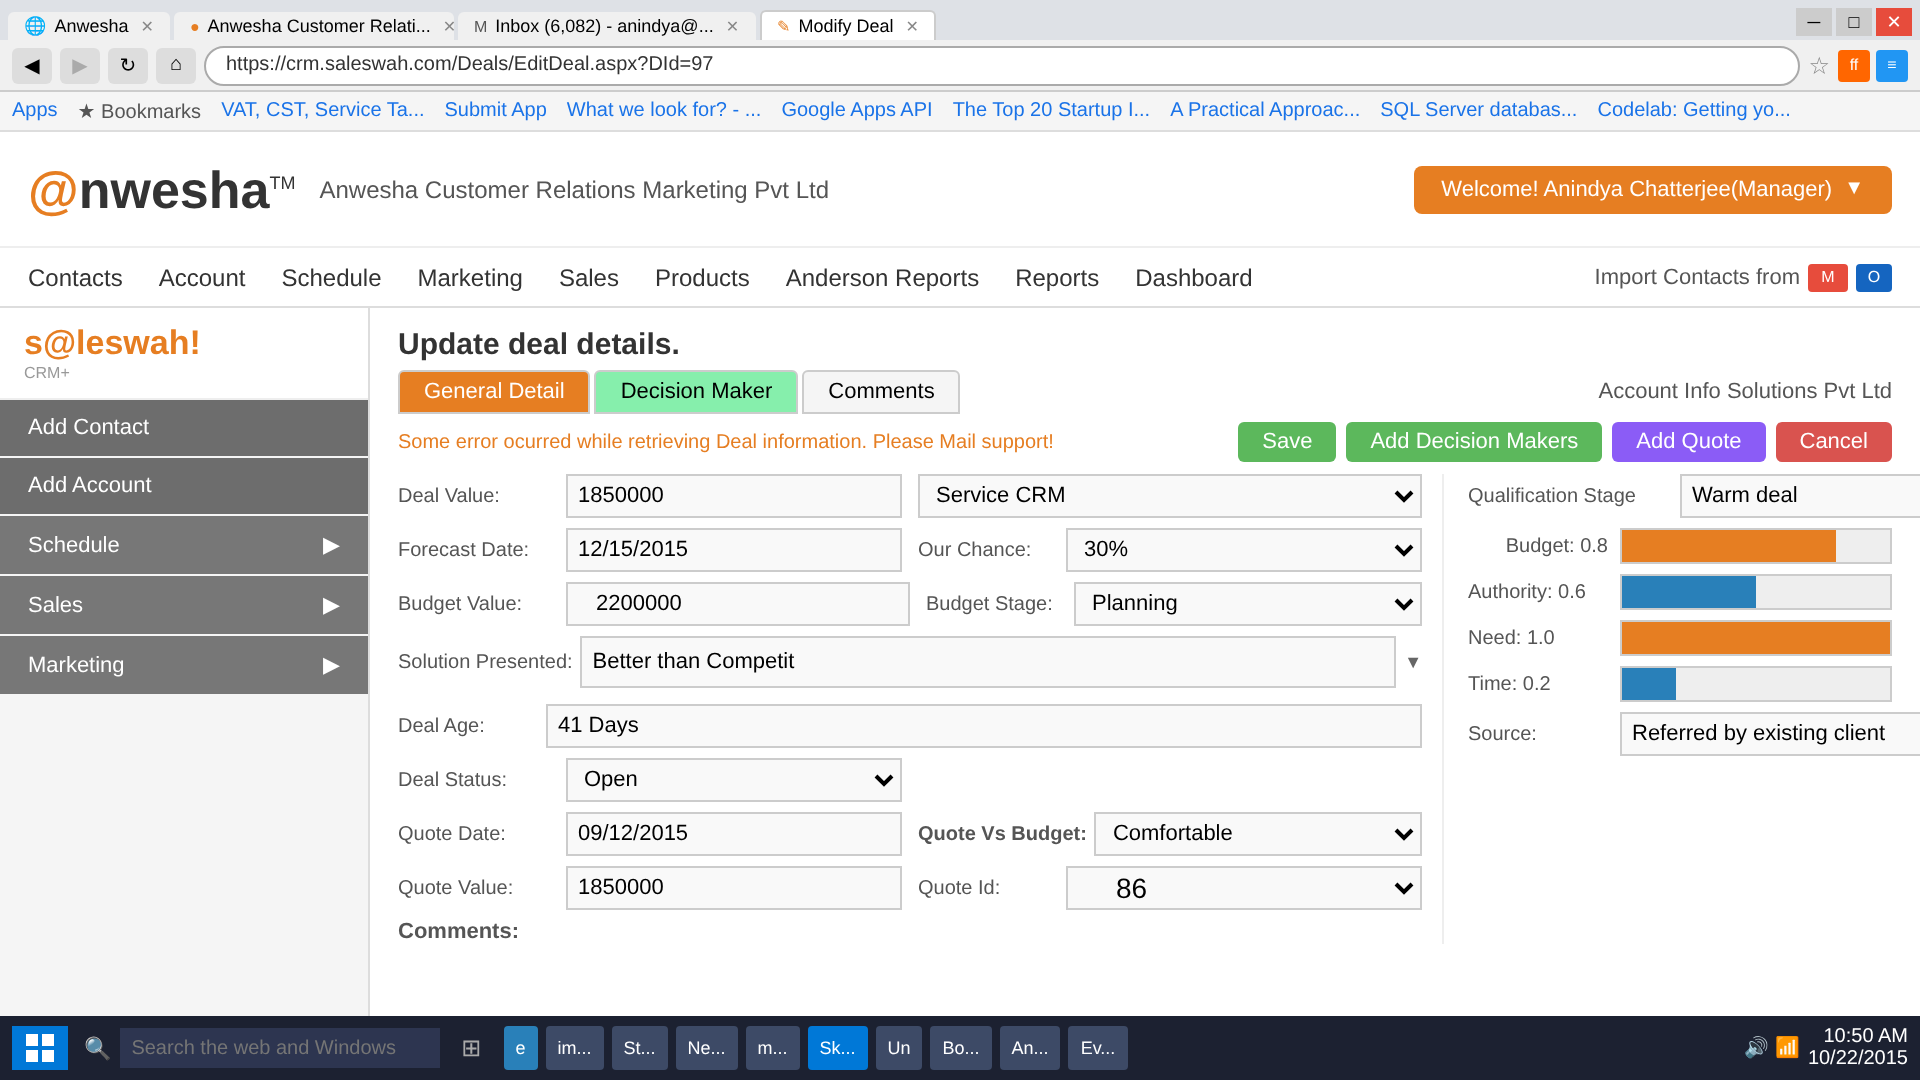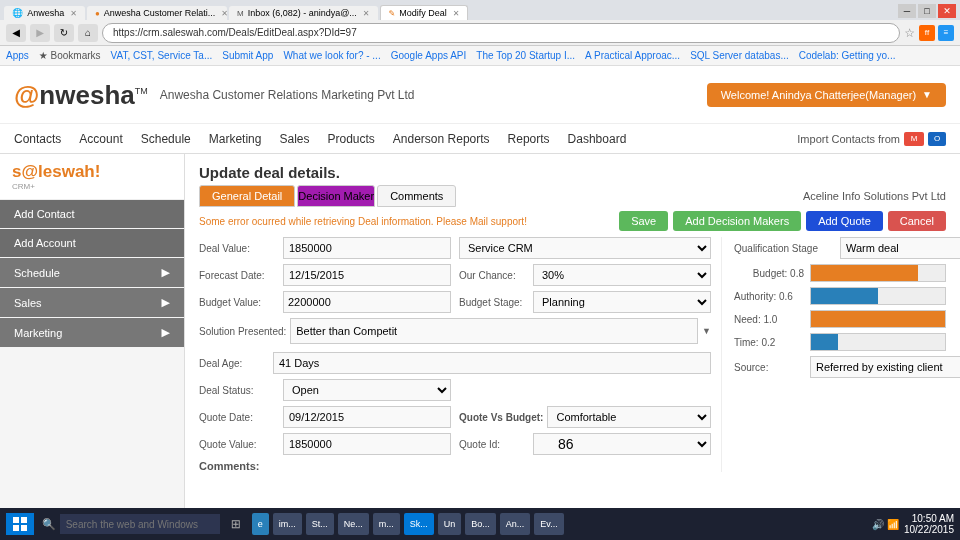--- a/index.html
+++ b/index.html
@@ -118,32 +118,32 @@
       <span>▶</span>
     </div>
   </div>
 
   <div style="flex:1; padding:10px 14px; background:#fff; overflow:hidden;">
     <div style="font-size:15px; font-weight:bold; color:#333; margin-bottom:4px;">Update deal details.</div>
 
     <div style="display:flex; align-items:center; justify-content:space-between; margin-bottom:4px;">
       <div style="display:flex; gap:2px;">
         <button style="padding:4px 12px; border:1px solid #ccc; background:#e67e22; color:#fff; cursor:pointer; font-size:11px; border-radius:3px 3px 0 0;">General Detail</button>
-        <button style="padding:4px 0; border:1px solid #ccc; background:#a21caf; cursor:pointer; font-size:11px; border-radius:3px 3px 0 0;">Decision Maker</button>
+        <button style="padding:4px 12px; border:1px solid #ccc; background:#86efac; cursor:pointer; font-size:11px; border-radius:3px 3px 0 0;">Decision Maker</button>
         <button style="padding:4px 12px; border:1px solid #ccc; background:#f5f5f5; cursor:pointer; font-size:11px; border-radius:3px 3px 0 0;">Comments</button>
       </div>
-      <div style="font-size:11px; color:#555;">Aceline Info Solutions Pvt Ltd</div>
+      <div style="font-size:11px; color:#555;">Account Info Solutions Pvt Ltd</div>
     </div>
 
     <div style="display:flex; align-items:center; justify-content:space-between; margin-bottom:6px;">
       <div style="color:#e67e22; font-size:10px;">Some error ocurred while retrieving Deal information. Please Mail support!</div>
       <div style="display:flex; gap:5px;">
         <button style="padding:4px 12px; background:#5cb85c; color:#fff; border:none; border-radius:3px; cursor:pointer; font-size:11px;">Save</button>
         <button style="padding:4px 12px; background:#5cb85c; color:#fff; border:none; border-radius:3px; cursor:pointer; font-size:11px;">Add Decision Makers</button>
-        <button style="padding:4px 12px; background:#1d4ed8; color:#fff; border:none; border-radius:3px; cursor:pointer; font-size:11px;text-align:center;">Add Quote</button>
+        <button style="padding:4px 12px; background:#8b5cf6; color:#fff; border:none; border-radius:3px; cursor:pointer; font-size:11px;text-align:center;">Add Quote</button>
         <button style="padding:4px 12px; background:#d9534f; color:#fff; border:none; border-radius:3px; cursor:pointer; font-size:11px;">Cancel</button>
       </div>
     </div>
 
     <div style="display:flex; gap:0;">
 
       <div style="flex:1;">
 
         <div style="display:flex; gap:8px; margin-bottom:5px;">
           <div style="display:flex; align-items:center; gap:4px; flex:1;">
@@ -166,21 +166,21 @@
             <label style="font-size:10px; color:#555; min-width:70px;">Our Chance:</label>
             <select style="flex:1; height:22px; border:1px solid #ccc; padding:0 4px; font-size:11px; background:#f9f9f9;">
               <option>30%</option>
             </select>
           </div>
         </div>
 
         <div style="display:flex; gap:8px; margin-bottom:5px;">
           <div style="display:flex; align-items:center; gap:4px; flex:1;">
             <label style="font-size:10px; color:#555; min-width:80px;">Budget Value:</label>
-            <input style="flex: 1 1 0%; height: 22px; border: 1px solid rgb(204, 204, 204); padding: 0px 4px; font-size: 11px; background: rgb(249, 249, 249);" type="text" value="2200000">
+            <input style="flex: 1 1 0%; height: 22px; border: 1px solid rgb(204, 204, 204); padding: 0px 14px; font-size: 11px; background: rgb(249, 249, 249);" type="text" value="2200000">
           </div>
           <div style="display:flex; align-items:center; gap:4px; flex:1;">
             <label style="font-size:10px; color:#555; min-width:70px;">Budget Stage:</label>
             <select style="flex:1; height:22px; border:1px solid #ccc; padding:0 4px; font-size:11px; background:#f9f9f9;">
               <option>Planning</option>
             </select>
           </div>
         </div>
 
         <div style="display:flex; gap:8px; margin-bottom:5px;flex-direction:column;">

